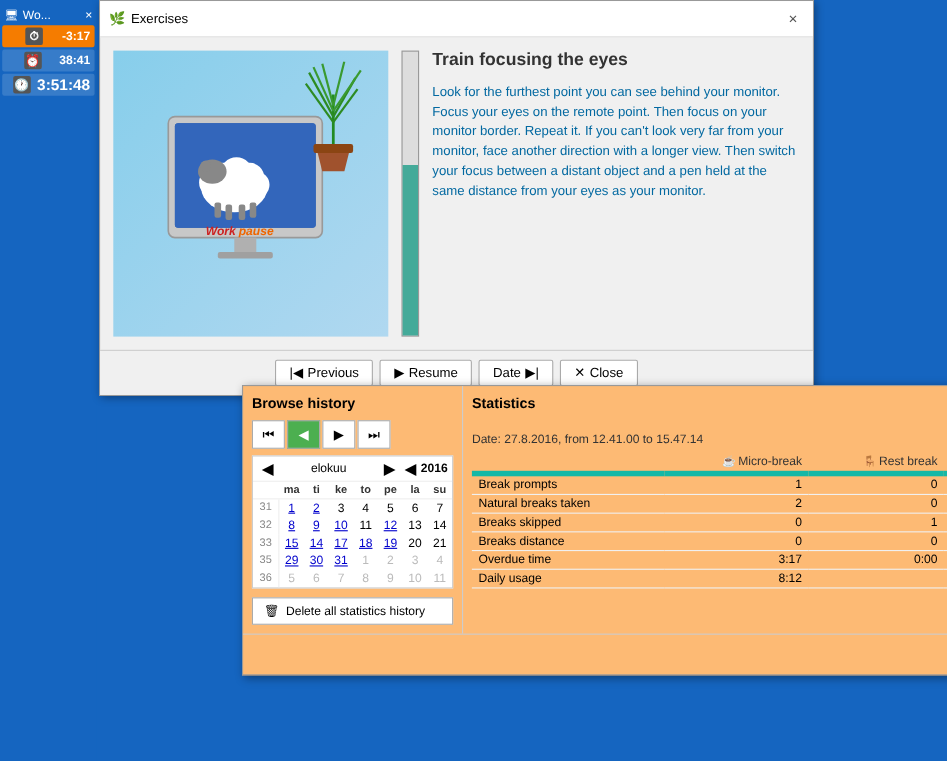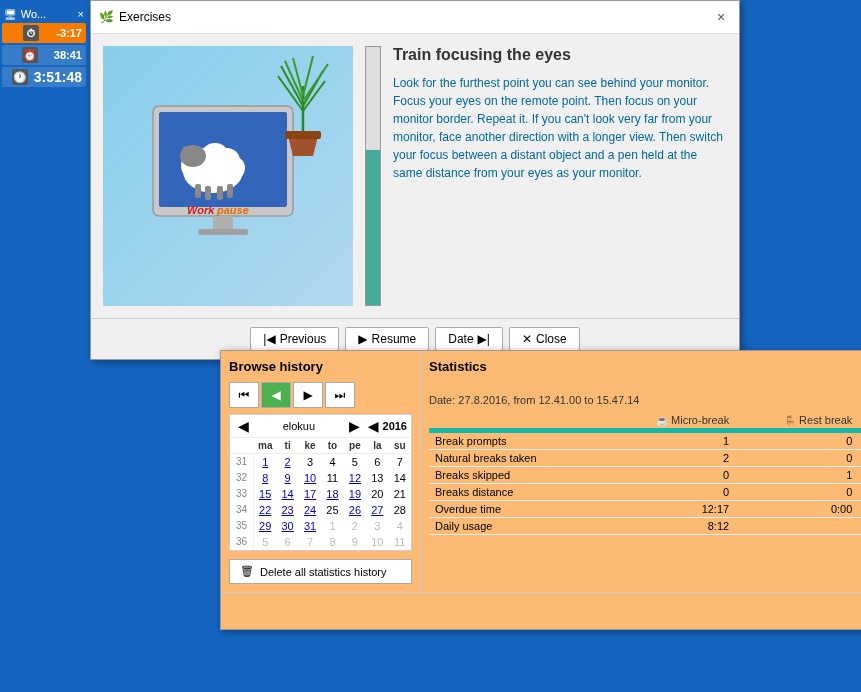--- a/index.html
+++ b/index.html
@@ -584,30 +584,20 @@
           <div class="cal-week-num">33</div>
           <div class="cal-day highlighted">15</div>
           <div class="cal-day highlighted">14</div>
           <div class="cal-day highlighted">17</div>
           <div class="cal-day highlighted">18</div>
           <div class="cal-day highlighted">19</div>
           <div class="cal-day">20</div>
           <div class="cal-day">21</div>
         </div>
         <div class="cal-week">
-          <div class="cal-week-num">34</div>
-          <div class="cal-day highlighted">22</div>
-          <div class="cal-day highlighted">23</div>
-          <div class="cal-day highlighted">24</div>
-          <div class="cal-day">25</div>
-          <div class="cal-day highlighted">26</div>
-          <div class="cal-day highlighted">27</div>
-          <div class="cal-day">28</div>
-        </div>
-        <div class="cal-week">
           <div class="cal-week-num">35</div>
           <div class="cal-day highlighted">29</div>
           <div class="cal-day highlighted">30</div>
           <div class="cal-day highlighted">31</div>
           <div class="cal-day other-month">1</div>
           <div class="cal-day other-month">2</div>
           <div class="cal-day other-month">3</div>
           <div class="cal-day other-month">4</div>
         </div>
         <div class="cal-week">
@@ -668,21 +658,21 @@
             <td>0</td>
           </tr>
           <tr>
             <td>Breaks distance</td>
             <td>0</td>
             <td>0</td>
             <td>0</td>
           </tr>
           <tr>
             <td>Overdue time</td>
-            <td>12:17</td>
+            <td>3:17</td>
             <td>0:00</td>
             <td>0:00</td>
           </tr>
           <tr>
             <td>Daily usage</td>
             <td>8:12</td>
             <td></td>
             <td></td>
           </tr>
         </tbody>

